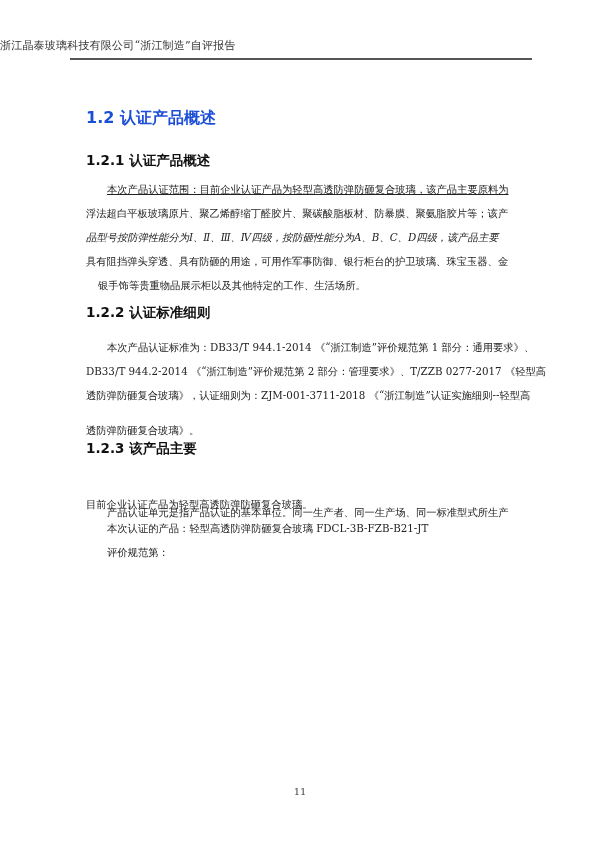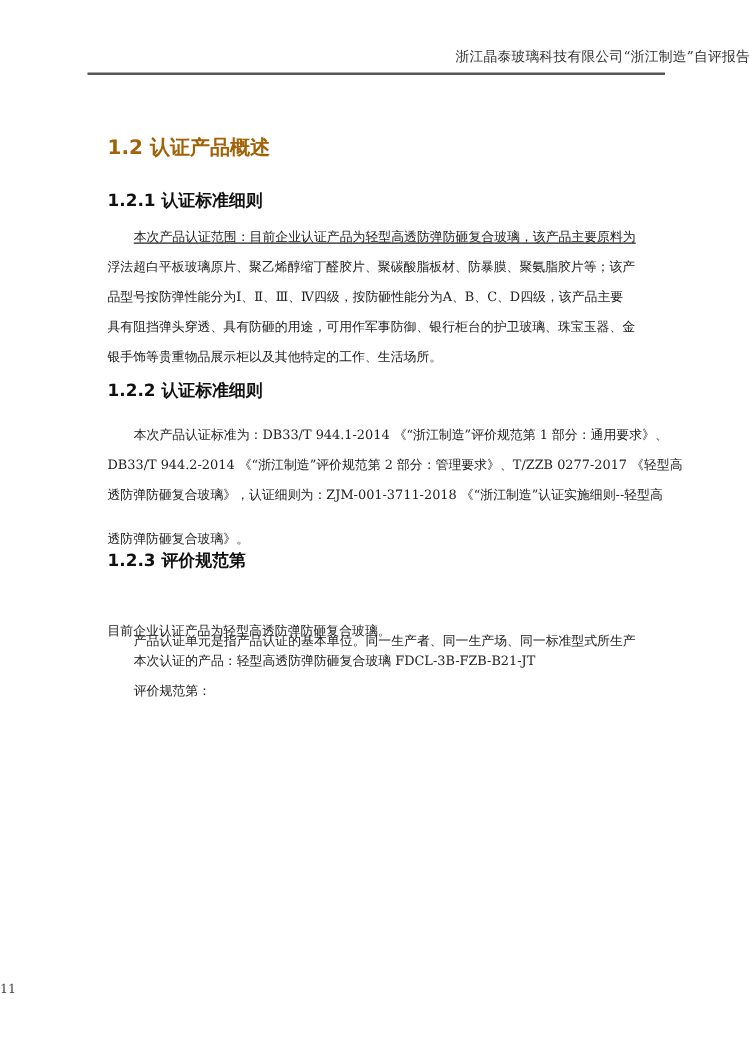--- a/index.html
+++ b/index.html
@@ -13,41 +13,41 @@
       position: relative;
       overflow: hidden;
       font-family: "DejaVu Serif", "Liberation Serif", serif;
       color: #1a1a1a;
     }
     .header-title {
       position: absolute;
       top: 38px;
       left: 0;
       width: 600px;
-      text-align: right;
+      text-align: left;
       font-size: 11px;
       color: #333;
       letter-spacing: 0.2px;
     }
     .header-rule {
       position: absolute;
       top: 58px;
       left: 70px;
       width: 462px;
       height: 2px;
       background: #555;
     }
     .h2 {
       position: absolute;
       left: 86px;
       top: 108px;
       font-family: "DejaVu Sans", "Liberation Sans", sans-serif;
       font-weight: bold;
       font-size: 16px;
-      color: #a16207;
+      color: #1d4ed8;
     }
     .h3 {
       position: absolute;
       left: 86px;
       font-family: "DejaVu Sans", "Liberation Sans", sans-serif;
       font-weight: bold;
       font-size: 13.5px;
       color: #111;
     }
     .line {
@@ -55,47 +55,47 @@
       left: 86px;
       font-size: 10.3px;
       color: #222;
       white-space: nowrap;
     }
     .page-number {
       position: absolute;
       top: 786px;
       left: 0;
       width: 600px;
-      text-align: left;
+      text-align: center;
       font-size: 10px;
       color: #444;
     }
   </style>
 </head>
 <body>
 
 <div>
   <div class="header-title">浙江晶泰玻璃科技有限公司“浙江制造”自评报告</div>
   <div class="header-rule"></div>
 </div>
 
 <div class="h2">1.2 认证产品概述</div>
 
-<div class="h3" style="top:152px;">1.2.1 认证标准细则</div>
+<div class="h3" style="top:152px;">1.2.1 认证产品概述</div>
 <div class="line" style="top:183px; left:107px;text-decoration:underline;">本次产品认证范围：目前企业认证产品为轻型高透防弹防砸复合玻璃，该产品主要原料为</div>
 <div class="line" style="top:207px;">浮法超白平板玻璃原片、聚乙烯醇缩丁醛胶片、聚碳酸脂板材、防暴膜、聚氨脂胶片等；该产</div>
-<div class="line" style="top:231px;">品型号按防弹性能分为Ⅰ、Ⅱ、Ⅲ、Ⅳ四级，按防砸性能分为A、B、C、D四级，该产品主要</div>
+<div class="line" style="top:231px;font-style:italic;">品型号按防弹性能分为Ⅰ、Ⅱ、Ⅲ、Ⅳ四级，按防砸性能分为A、B、C、D四级，该产品主要</div>
 <div class="line" style="top:255px;">具有阻挡弹头穿透、具有防砸的用途，可用作军事防御、银行柜台的护卫玻璃、珠宝玉器、金</div>
-<div class="line" style="top:279px;">银手饰等贵重物品展示柜以及其他特定的工作、生活场所。</div>
+<div class="line" style="top:279px;margin-left:12px;">银手饰等贵重物品展示柜以及其他特定的工作、生活场所。</div>
 
 <div class="h3" style="top:304px;">1.2.2  认证标准细则</div>
 <div class="line" style="top:341px; left:107px;">本次产品认证标准为：DB33/T 944.1-2014 《“浙江制造”评价规范第 1 部分：通用要求》、</div>
 <div class="line" style="top:365px;">DB33/T 944.2-2014 《“浙江制造”评价规范第 2 部分：管理要求》、T/ZZB 0277-2017 《轻型高</div>
 <div class="line" style="top:389px;text-align:right;">透防弹防砸复合玻璃》，认证细则为：ZJM-001-3711-2018 《“浙江制造”认证实施细则--轻型高</div>
 <div class="line" style="top:413px;margin-top:11px;">透防弹防砸复合玻璃》。</div>
 
-<div class="h3" style="top:440px;">1.2.3 评价规范第</div>
+<div class="h3" style="top:440px;">1.2.3 该产品主要</div>
 <div class="line" style="top:474px; left:107px;margin-top:32px;">产品认证单元是指产品认证的基本单位。同一生产者、同一生产场、同一标准型式所生产</div>
 <div class="line" style="top:498px;">目前企业认证产品为轻型高透防弹防砸复合玻璃。</div>
 <div class="line" style="top:522px; left:107px;">本次认证的产品：轻型高透防弹防砸复合玻璃 FDCL-3B-FZB-B21-JT</div>
 <div class="line" style="top:546px; left:107px;">评价规范第：</div>
 
 <div class="page-number">11</div>
 
 </body></html>

